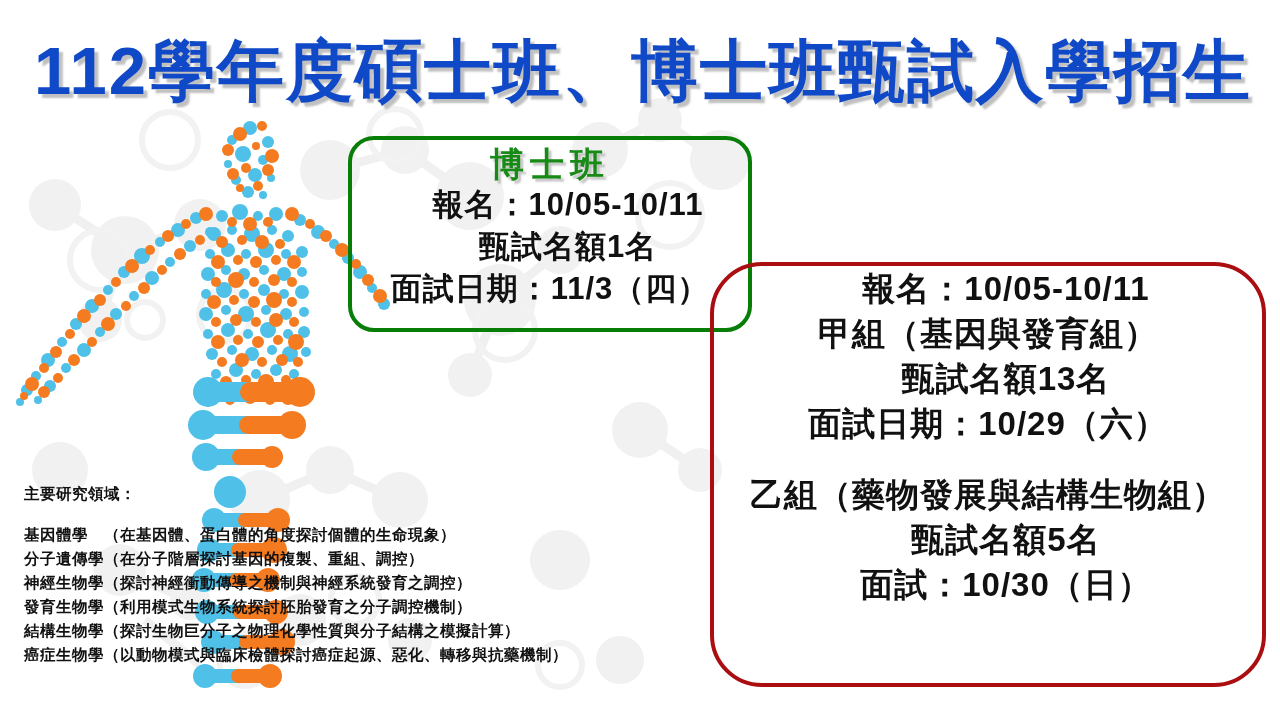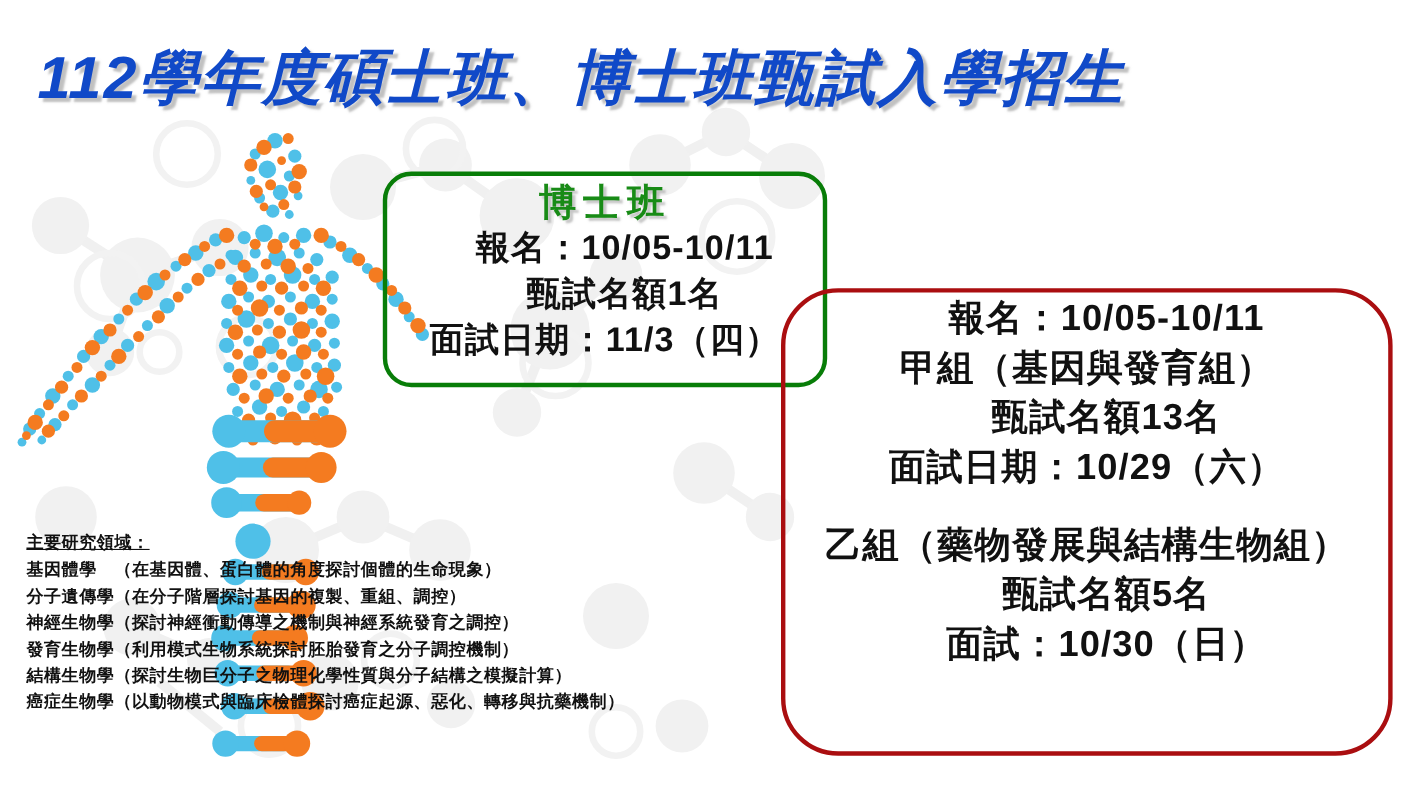--- a/index.html
+++ b/index.html
@@ -34,41 +34,40 @@
     z-index: 1;
   }
 
   
   #poster-title {
     position: absolute;
     left: 34px;
     top: 34px;
     width: 1230px;
     z-index: 5;
-    font-size: 54px;
+    font-size: 67px;
     line-height: 74px;
     font-weight: bold;
-    font-style: italic;
     letter-spacing: 2px;
     color: #1049c8;
     text-shadow: 4px 4px 2px rgba(140,140,140,0.55);
     white-space: nowrap;
   }
 
   
   .callout {
     position: absolute;
     z-index: 6;
     box-sizing: border-box;
     background: transparent;
     text-align: center;
   }
   #phd-box {
     left: 348px;
-    top: 156px;
+    top: 136px;
     width: 404px;
     height: 196px;
     border: 4px solid #087d08;
     border-radius: 26px;
     text-align: center;
   }
   #master-box {
     left: 710px;
     top: 262px;
     width: 556px;
@@ -119,21 +118,21 @@
     left: 24px;
     top: 482px;
     z-index: 4;
     color: #111111;
     font-weight: bold;
     font-size: 15.5px;
     line-height: 24px;
     letter-spacing: 0.5px;
     white-space: nowrap;
   }
-  #research-areas .ra-title { margin-bottom: 1px; text-decoration: underline; }
+  #research-areas .ra-title { margin-bottom: 17px; }
 </style>
 </head>
 <body>
 
 <div id="poster">
 
   <svg id="bg-watermark" viewBox="0 0 1280 720" xmlns="http://www.w3.org/2000/svg">
     <g stroke="#f0f0f0" stroke-width="9" fill="none">
       <line x1="55" y1="205" x2="125" y2="250"></line>
       <line x1="125" y1="250" x2="200" y2="225"></line>

